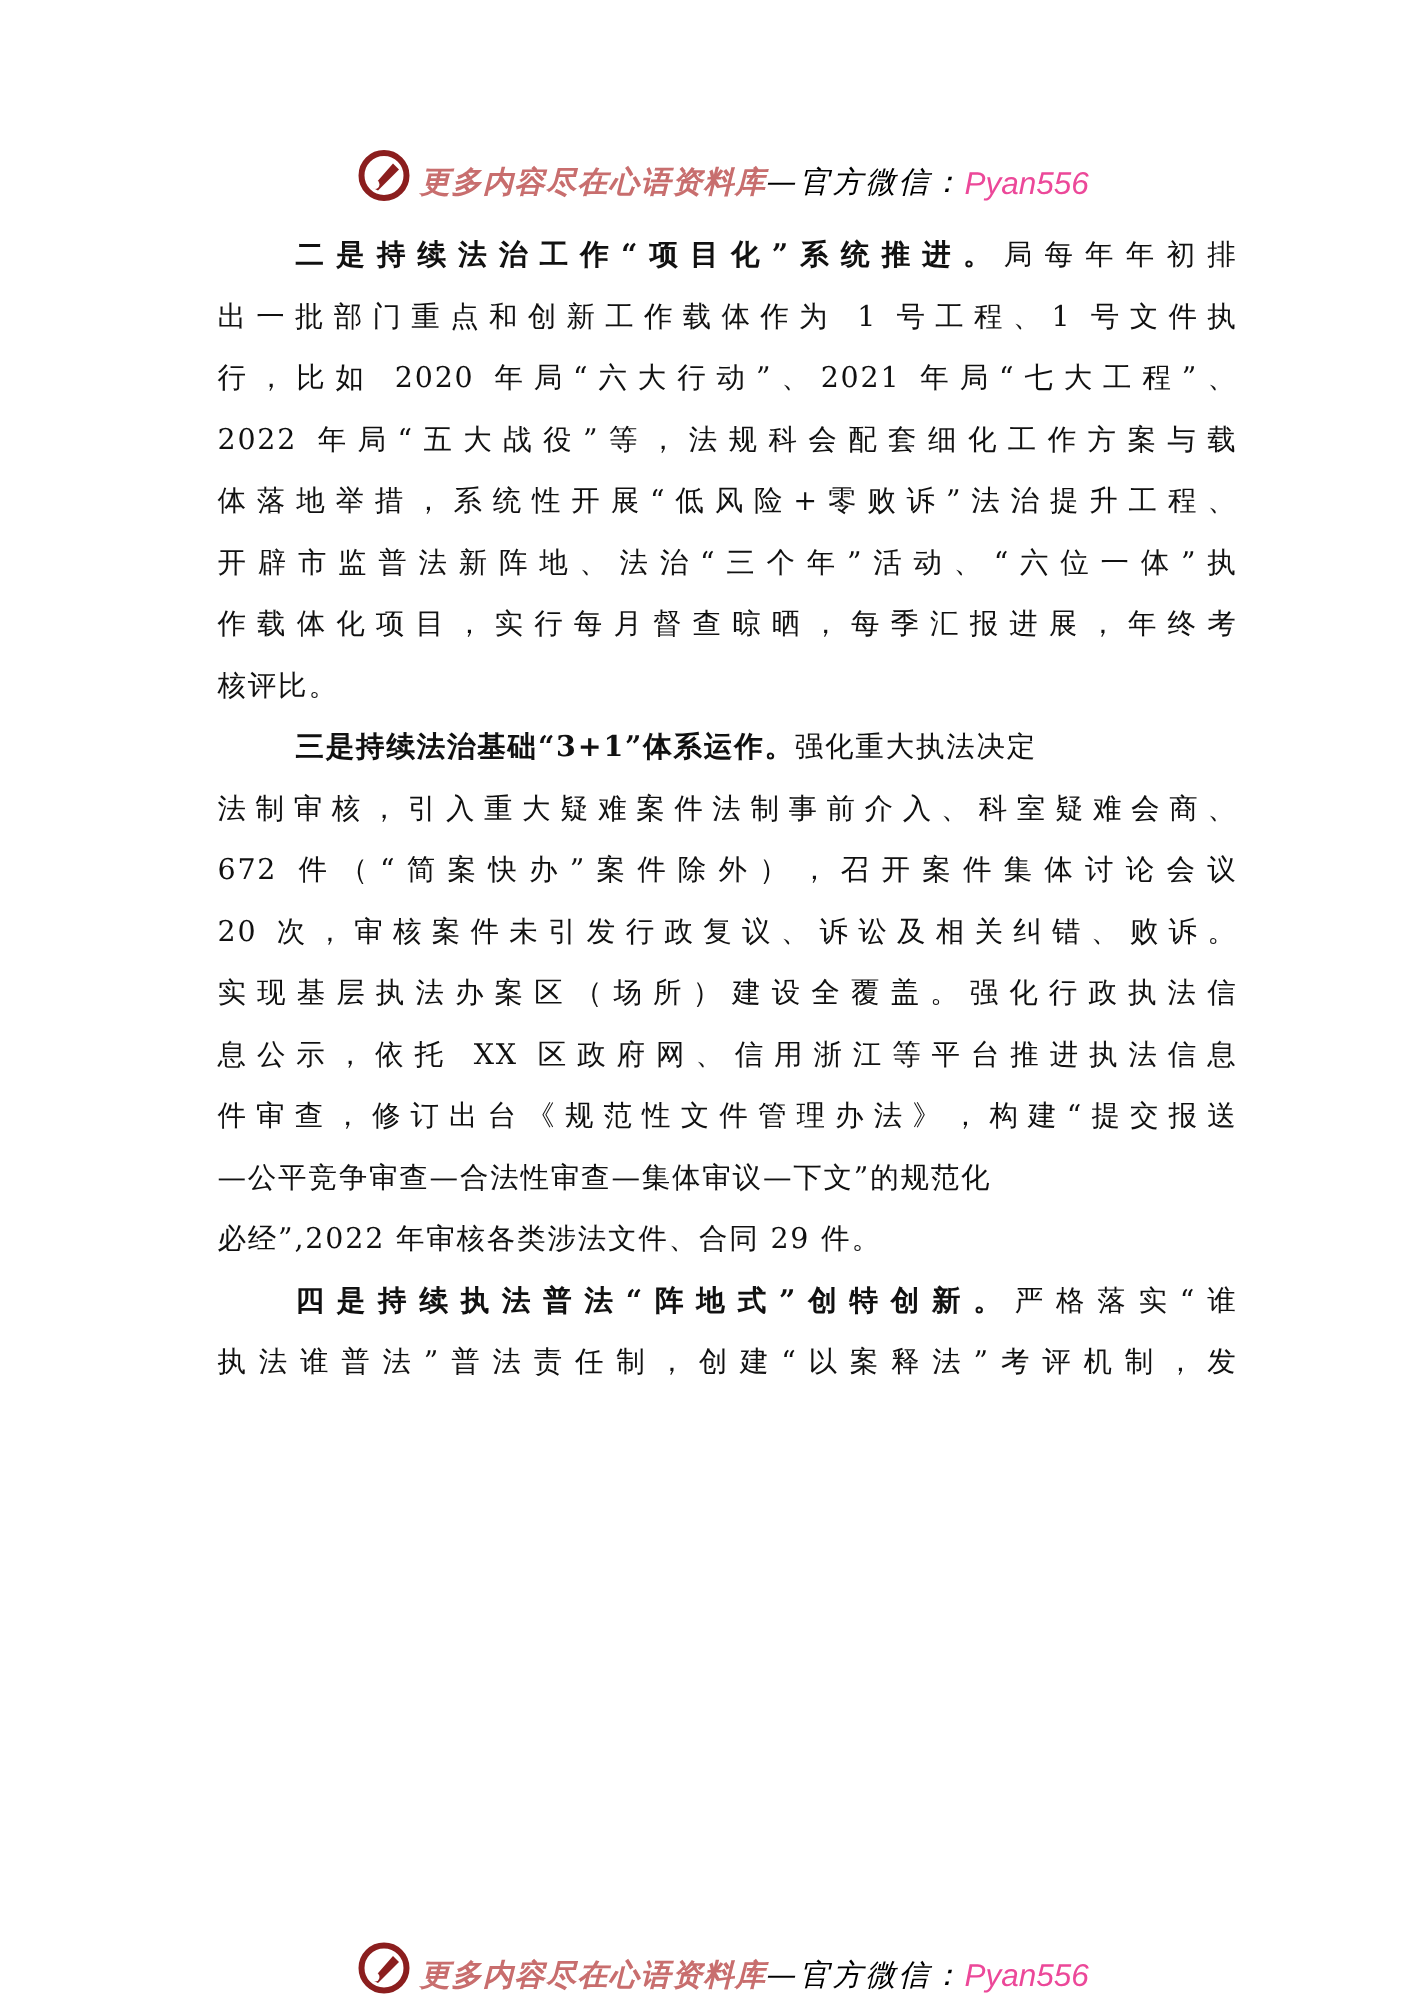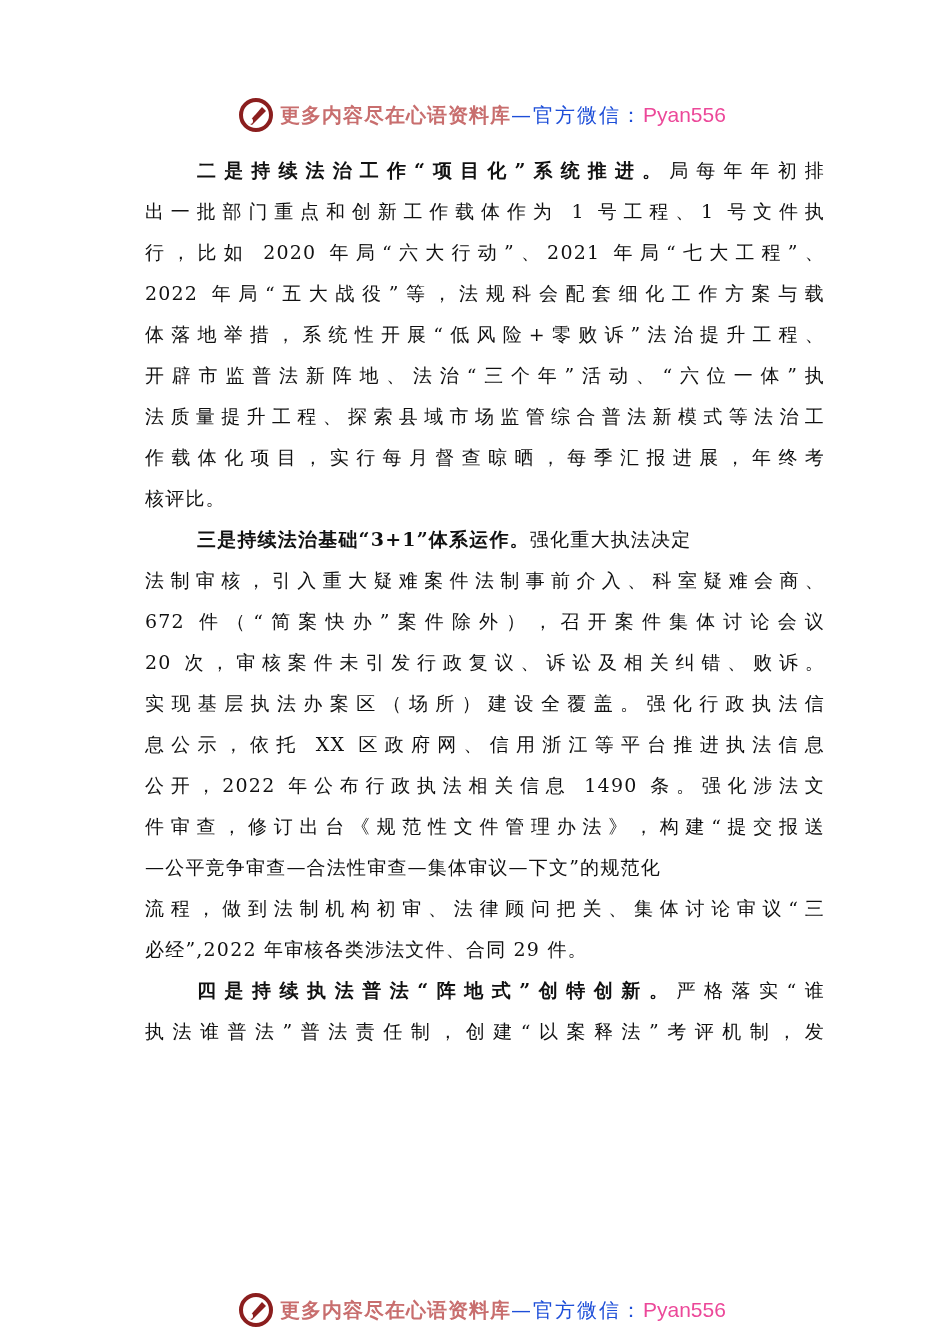--- a/index.html
+++ b/index.html
@@ -1,24 +1,24 @@
 <!DOCTYPE html>
 <html><head>
   <meta charset="utf-8">
   <style>
     html, body { margin: 0; padding: 0; background: #ffffff; }
     body { width: 950px; height: 1344px; position: relative; overflow: hidden;
            font-family: "DejaVu Serif", "Liberation Serif", serif; color: #111; }
-    .banner { position: absolute; left: 238px; height: 40px; display: flex; align-items: center; }
+    .banner { position: absolute; left: 238px; height: 40px; display: flex; align-items: flex-end; font-style: italic; }
     .banner.top { top: 95px; }
     .banner.bottom { top: 1290px; }
     .logo { width: 36px; height: 36px; margin-right: 6px; }
     .banner .red { color: #c86e6e; font-size: 20px; font-weight: bold; letter-spacing: 1px;
                    font-family: "DejaVu Serif", serif; }
-    .banner .gray { color: #1d4ed8; font-size: 20px; font-family: "DejaVu Sans", sans-serif; letter-spacing: 2px; }
+    .banner .gray { color: #000000; font-size: 20px; font-family: "DejaVu Sans", sans-serif; letter-spacing: 2px; }
     .banner .pink { color: #ec4899; font-size: 21px; font-family: "Liberation Sans", sans-serif; }
     .page { position: absolute; left: 145px; top: 150px; width: 680px; }
     .line { height: 41px; line-height: 41px; font-size: 19px; white-space: nowrap;
             letter-spacing: 1.2px; text-align: justify; text-align-last: justify; }
     .line.short { text-align-last: left; }
     .indent { padding-left: 52px; }
     .b { font-weight: bold; }
   </style>
 </head>
 <body>
@@ -34,33 +34,30 @@
   <span class="pink">Pyan556</span>
 </div>
 
 <div class="page">
   <div class="line indent"><span class="b">二是持续法治工作“项目化”系统推进。</span><span>局每年年初排</span></div>
   <div class="line">出一批部门重点和创新工作载体作为 1 号工程、1 号文件执</div>
   <div class="line">行，比如 2020 年局“六大行动”、2021 年局“七大工程”、</div>
   <div class="line">2022 年局“五大战役”等，法规科会配套细化工作方案与载</div>
   <div class="line">体落地举措，系统性开展“低风险+零败诉”法治提升工程、</div>
   <div class="line">开辟市监普法新阵地、法治“三个年”活动、“六位一体”执</div>
-  <div class="line">法质量提升工程、探索县域市场监管综合普法新模式等法治工</div>
   <div class="line">作载体化项目，实行每月督查晾晒，每季汇报进展，年终考</div>
   <div class="line short">核评比。</div>
   <div class="line indent short"><span class="b">三是持续法治基础“3+1”体系运作。</span><span>强化重大执法决定</span></div>
   <div class="line">法制审核，引入重大疑难案件法制事前介入、科室疑难会商、</div>
   <div class="line">672 件（“简案快办”案件除外），召开案件集体讨论会议</div>
   <div class="line">20 次，审核案件未引发行政复议、诉讼及相关纠错、败诉。</div>
   <div class="line"> 实现基层执法办案区（场所）建设全覆盖。强化行政执法信</div>
   <div class="line">息公示，依托 XX 区政府网、信用浙江等平台推进执法信息</div>
-  <div class="line">公开，2022 年公布行政执法相关信息 1490 条。强化涉法文</div>
   <div class="line">件审查，修订出台《规范性文件管理办法》，构建“提交报送</div>
   <div class="line short">—公平竞争审查—合法性审查—集体审议—下文”的规范化</div>
-  <div class="line">流程，做到法制机构初审、法律顾问把关、集体讨论审议“三</div>
   <div class="line short">必经”,2022 年审核各类涉法文件、合同 29 件。</div>
   <div class="line indent"><span class="b">四是持续执法普法“阵地式”创特创新。</span><span>严格落实“谁</span></div>
   <div class="line">执法谁普法”普法责任制，创建“以案释法”考评机制，发</div>
 </div>
 
 <div class="banner bottom">
   <svg class="logo" viewBox="0 0 36 36">
     <circle cx="18" cy="18" r="15" fill="none" stroke="#8b1e1e" stroke-width="4"></circle>
     <path d="M10 26 L24 10 L28 14 L14 28 Z" fill="#8b1e1e"></path>
     <circle cx="12" cy="24" r="3" fill="#fff"></circle>

